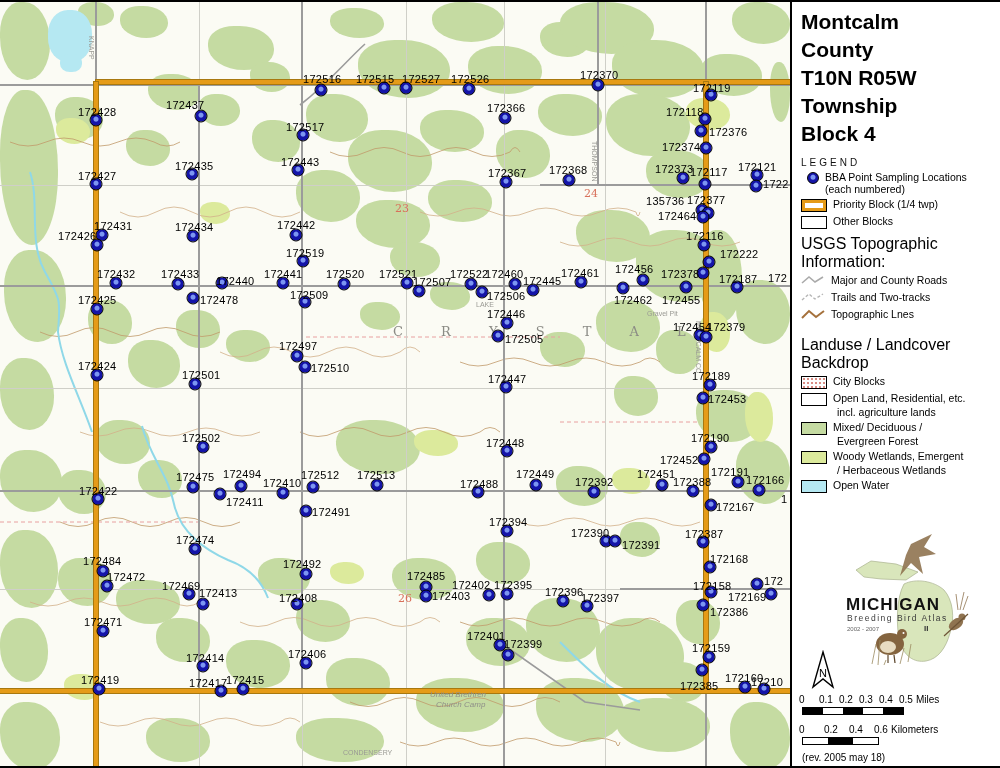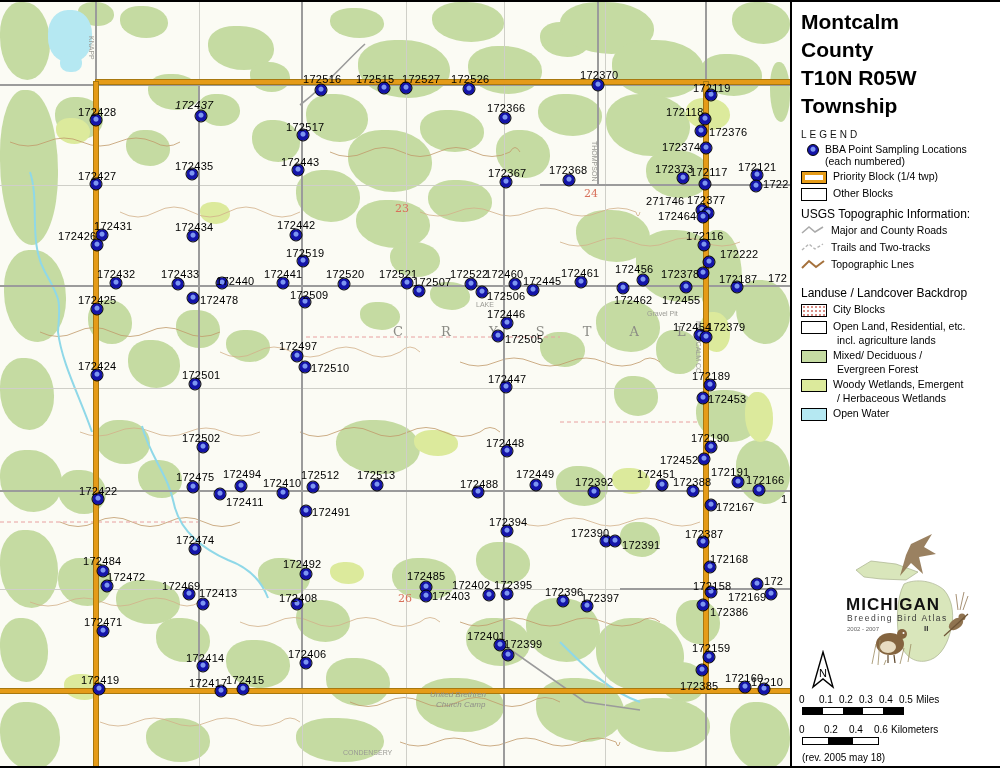--- a/index.html
+++ b/index.html
@@ -33,21 +33,21 @@
   .li{display:flex;align-items:flex-start;margin-top:3px;font-size:10.5px;color:#000;line-height:12px;}
   .li .sw{flex:0 0 auto;margin-right:6px;}
   .sw.dot-sw{width:10px;height:10px;border:1px solid #000;border-radius:50%;margin-left:6px;margin-top:1px;
              background:radial-gradient(circle at 50% 42%,#7c96f2 0 2px,#1414a8 3px);}
   .sw.box{width:24px;height:11px;background:#fff;border:1px solid #000;margin-top:1px;}
   .sw.box.orange{border:1px solid #000;box-shadow:inset 0 0 0 3px #e59b18;}
   .sw.box.forest{background:#c5dba2;}
   .sw.box.wet{background:#dcea9c;}
   .sw.box.water{background:#b5e8f2;}
   .sw.box.city{background:#fff;background-image:radial-gradient(#d98c84 1px,transparent 1.2px);background-size:4px 4px;}
-  .sec-h{margin-top:6px;font-size:12px;color:#000;}
+  .sec-h{margin-top:6px;font-size:16px;color:#000;}
   .cont{margin-left:36px;font-size:10.5px;line-height:12px;}
   .zz{width:24px;height:12px;margin-top:0;}
   .logo-block{position:absolute;left:34px;top:530px;}
   .north{position:absolute;left:16px;top:648px;}
   .scales{position:absolute;left:0;top:688px;width:210px;height:60px;font-size:10px;}
   .scales .tick{position:absolute;color:#000;}
   .scales .bar{position:absolute;height:6px;border:1px solid #000;display:flex;}
   .scales .bar i{display:block;height:100%;}
   .rev{position:absolute;left:10px;top:750px;font-size:10px;color:#000;}
 </style>
@@ -226,21 +226,21 @@
       <div class="plabel" style="left: 402px; top: 71px;">172527</div>
       <div class="dot" title="172526" style="left: 469px; top: 87px;"></div>
       <div class="plabel" style="left: 451px; top: 71px; text-align: center;">172526</div>
       <div class="dot" title="172370" style="left: 598px; top: 83px;"></div>
       <div class="plabel" style="left: 580px; top: 67px;">172370</div>
       <div class="dot" title="172119" style="left: 711px; top: 93px;"></div>
       <div class="plabel" style="left: 693px; top: 80px;">172119</div>
       <div class="dot" title="172428" style="left: 96px; top: 118px;"></div>
       <div class="plabel" style="left: 78px; top: 104px;">172428</div>
       <div class="dot" title="172437" style="left: 201px; top: 114px;"></div>
-      <div class="plabel" style="left: 175px; top: 97px; font-style: italic;">172437</div>
+      <div class="plabel" style="left: 166px; top: 97px;">172437</div>
       <div class="dot" title="172366" style="left: 505px; top: 116px;"></div>
       <div class="plabel" style="left: 487px; top: 100px;">172366</div>
       <div class="dot" title="172118" style="left: 705px; top: 117px;"></div>
       <div class="plabel" style="left: 666px; top: 104px;">172118</div>
       <div class="dot" title="172376" style="left: 701px; top: 129px;"></div>
       <div class="plabel" style="left: 709px; top: 124px;">172376</div>
       <div class="dot" title="172517" style="left: 303px; top: 133px;"></div>
       <div class="plabel" style="left: 286px; top: 119px;">172517</div>
       <div class="dot" title="172374" style="left: 706px; top: 146px;"></div>
       <div class="plabel" style="left: 662px; top: 139px;">172374</div>
@@ -256,21 +256,21 @@
       <div class="plabel" style="left: 549px; top: 162px;">172368</div>
       <div class="dot" title="172373" style="left: 683px; top: 176px;"></div>
       <div class="plabel" style="left: 655px; top: 161px;">172373</div>
       <div class="dot" title="172117" style="left: 705px; top: 182px;"></div>
       <div class="plabel" style="left: 690px; top: 164px;">172117</div>
       <div class="dot" title="172121" style="left: 757px; top: 173px;"></div>
       <div class="plabel" style="left: 738px; top: 159px;">172121</div>
       <div class="dot" title="1722" style="left: 756px; top: 184px;"></div>
       <div class="plabel" style="left: 763px; top: 176px;">1722</div>
       <div class="dot" title="172465" style="left: 702px; top: 208px;"></div>
-      <div class="plabel" style="left: 646px; top: 193px;">271746</div>
+      <div class="plabel" style="left: 646px; top: 193px;">135736</div>
       <div class="dot" title="172377" style="left: 708px; top: 211px;"></div>
       <div class="plabel" style="left: 687px; top: 192px;">172377</div>
       <div class="dot" title="172464" style="left: 703px; top: 215px;"></div>
       <div class="plabel" style="left: 658px; top: 208px;">172464</div>
       <div class="dot" title="172431" style="left: 102px; top: 233px;"></div>
       <div class="plabel" style="left: 94px; top: 218px;">172431</div>
       <div class="dot" title="172426" style="left: 97px; top: 243px;"></div>
       <div class="plabel" style="left: 58px; top: 228px;">172426</div>
       <div class="dot" title="172434" style="left: 193px; top: 234px;"></div>
       <div class="plabel" style="left: 175px; top: 219px;">172434</div>
@@ -456,20 +456,21 @@
       <div class="plabel" style="left: 751px; top: 674px;">17210</div>
     </div>
 
   <div class="sidebar">
     <div class="sb-inner">
       <div class="title">
         <div>Montcalm</div>
         <div>County</div>
         <div>T10N R05W</div>
         <div>Township</div>
+        <div>Block 4</div>
       </div>
       <div class="legend-h">LEGEND</div>
 
       <div class="li">
         <span class="sw dot-sw"></span>
         <span><span>BBA Point Sampling Locations</span><br><span>(each numbered)</span></span>
       </div>
       <div class="li">
         <span class="sw box orange"></span>
         <span>Priority Block (1/4 twp)</span>

